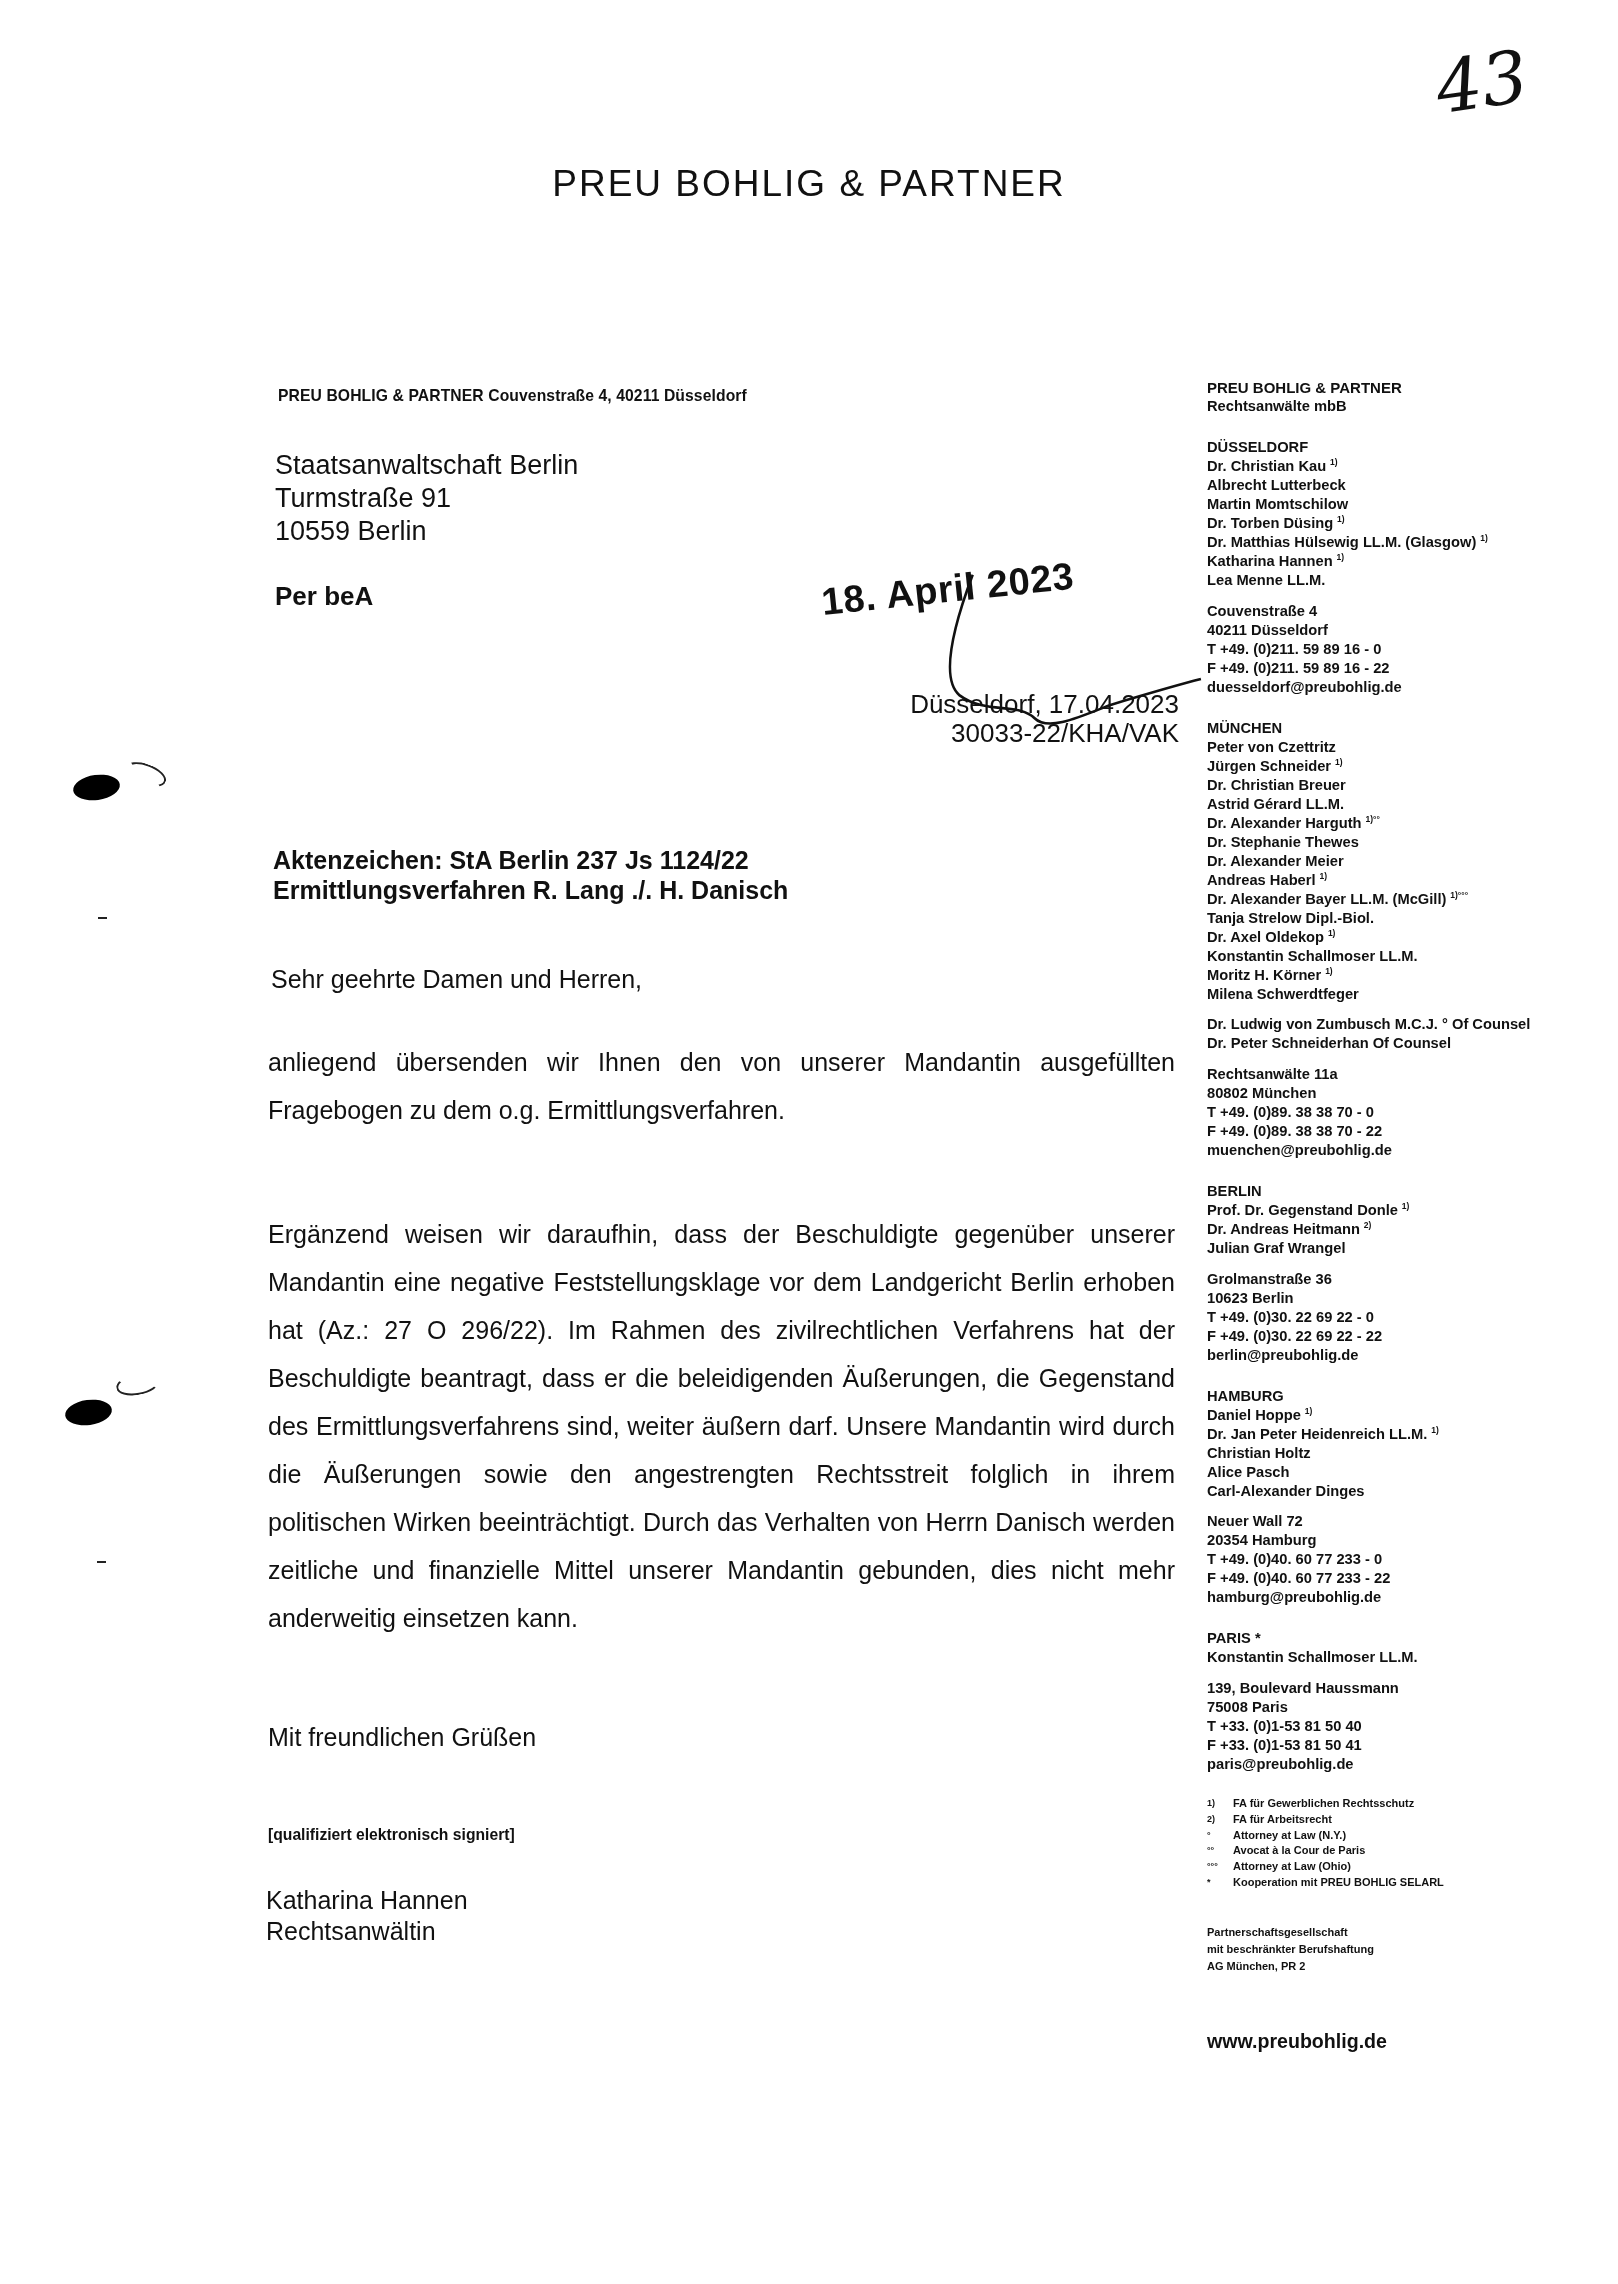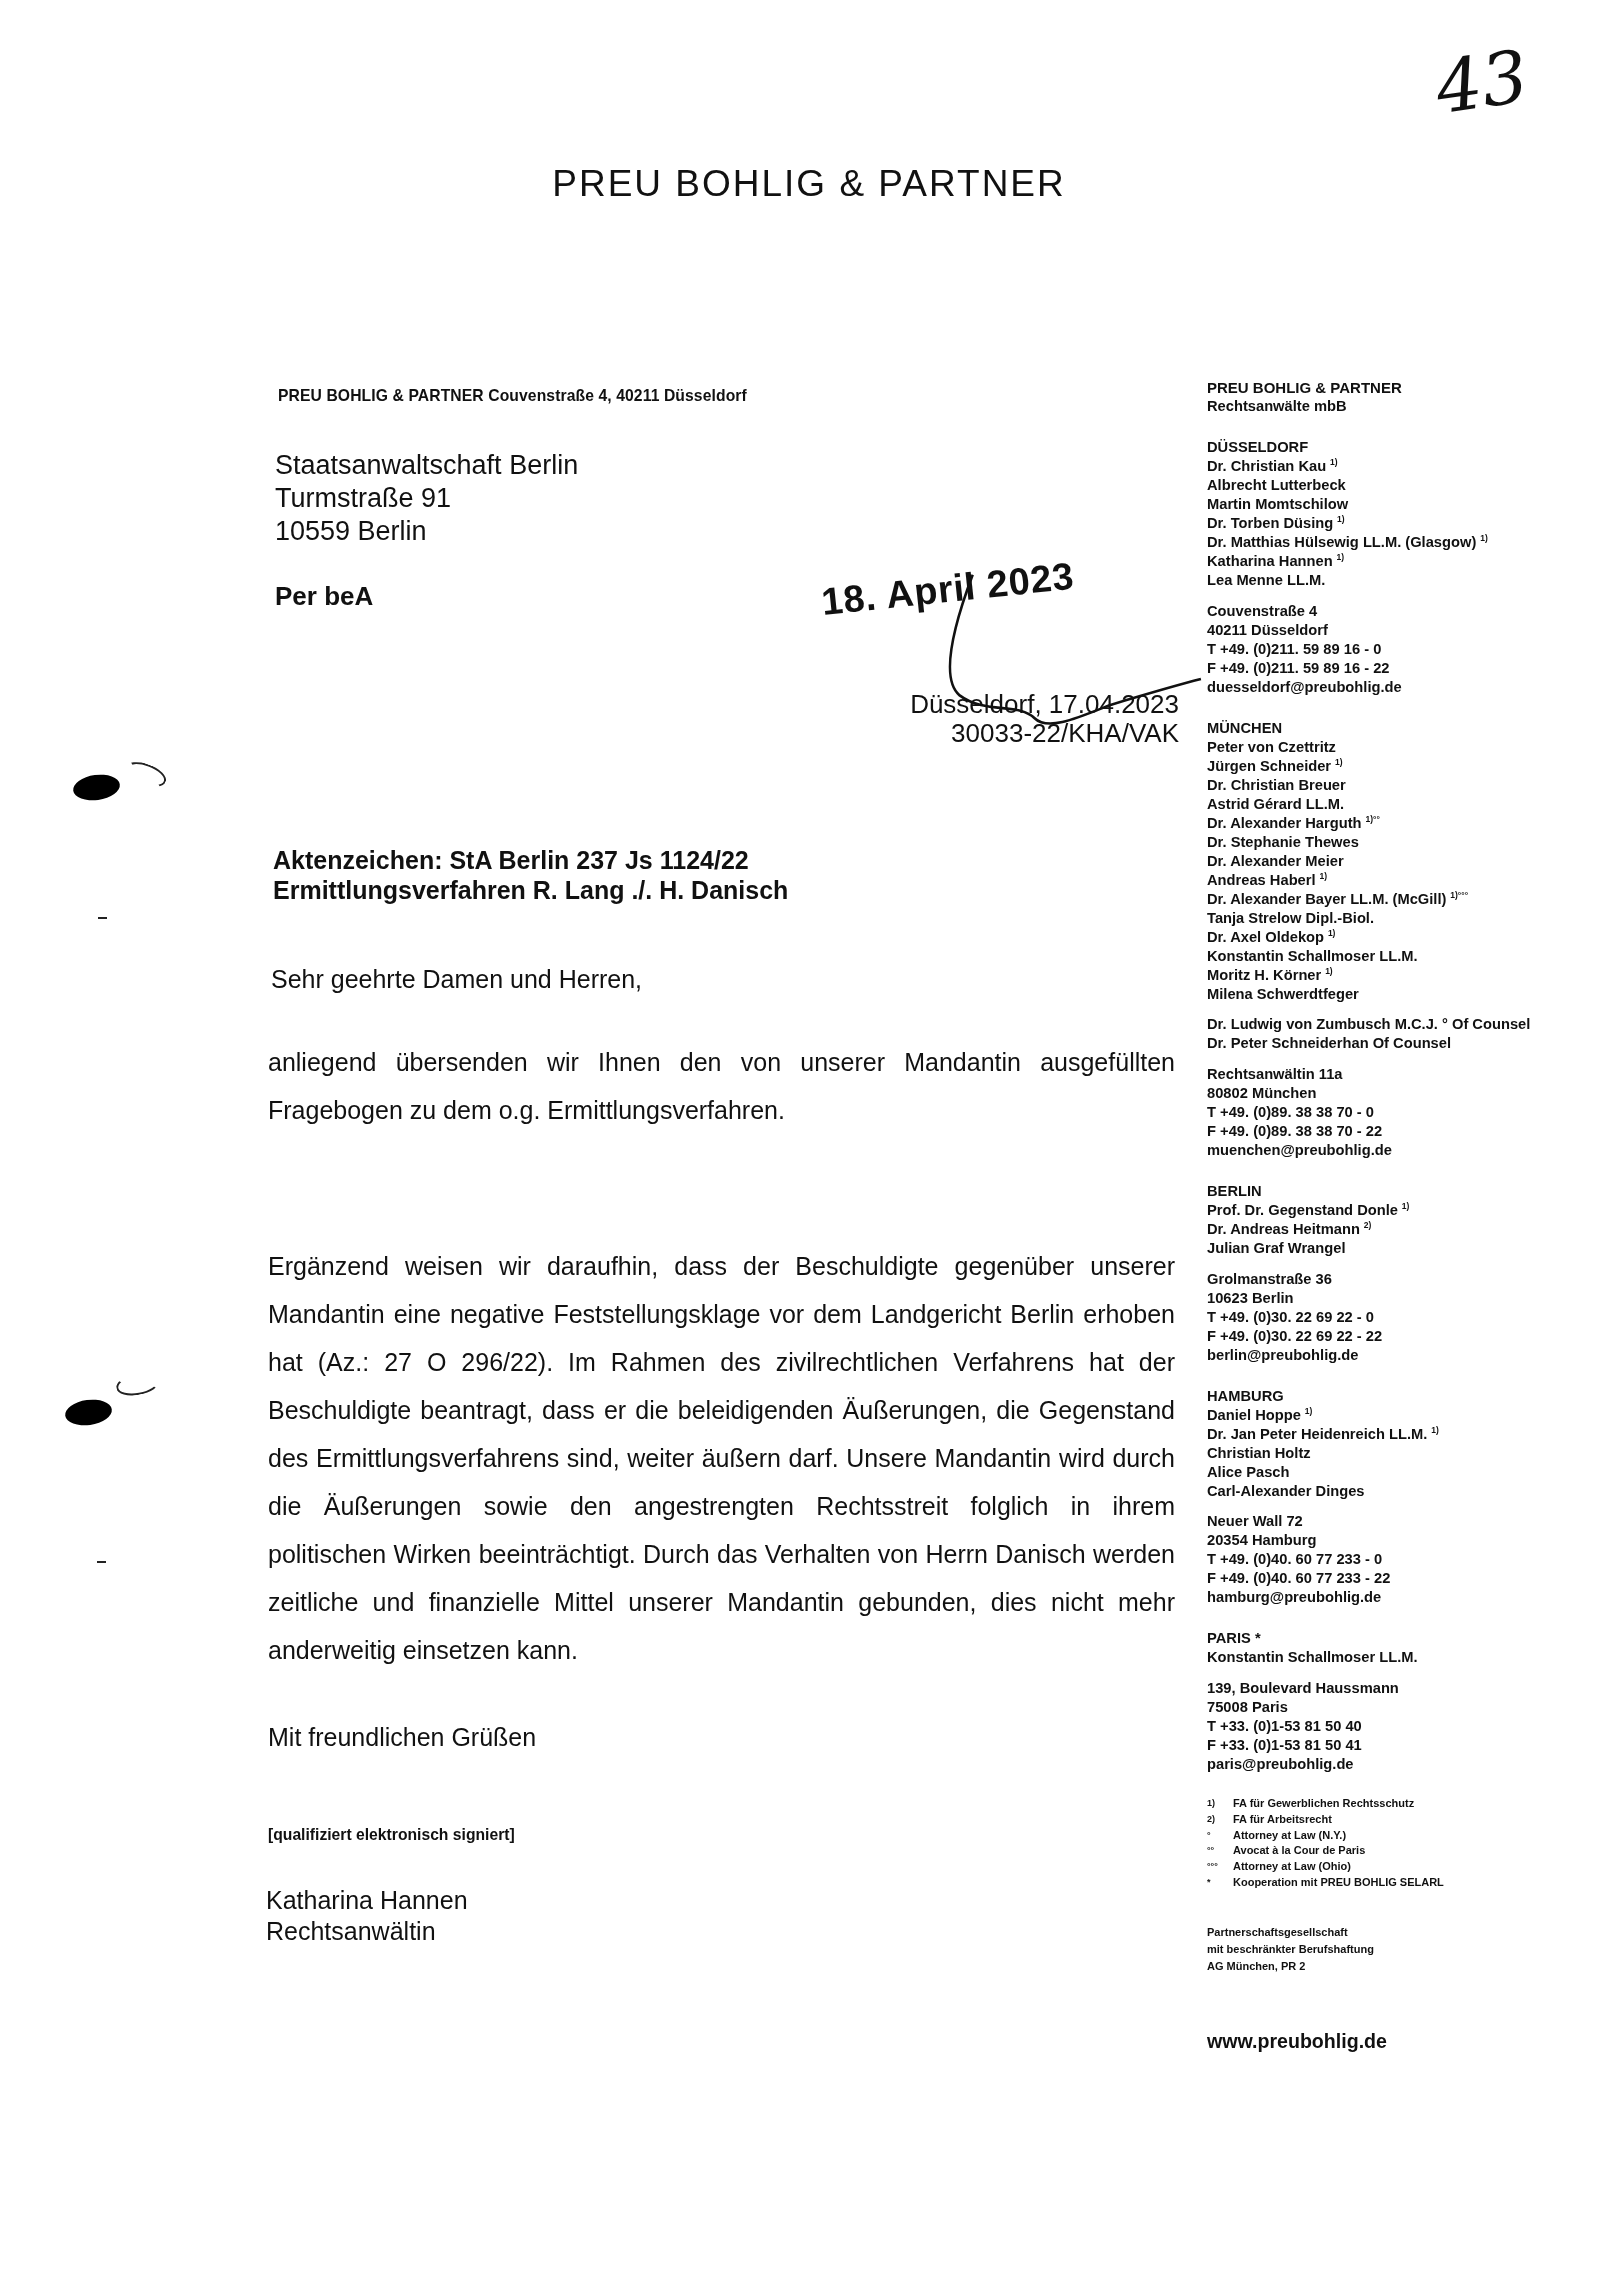--- a/index.html
+++ b/index.html
@@ -34,21 +34,21 @@
   }
   .date-old { position: relative; margin-top: 16px; }
   .subject {
     left: 273px; top: 845px; font-size: 25px; font-weight: bold; line-height: 30px;
   }
   .salutation { left: 271px; top: 965px; font-size: 25px; }
   .paragraph {
     left: 268px; width: 907px; font-size: 25px; line-height: 48px; text-align: justify;
   }
   .p1 { top: 1038px; }
-  .p2 { top: 1242px; }
+  .p2 { top: 1210px; }
   .closing { left: 268px; top: 1723px; font-size: 25px; }
   .signed-note { left: 268px; top: 1826px; font-size: 15.7px; font-weight: bold; }
   .signer { left: 266px; top: 1885px; font-size: 25px; line-height: 31px; }
 
   .sidebar {
     left: 1207px; top: 378px; width: 405px; font-size: 14.7px; line-height: 19px; font-weight: bold;
   }
   .sidebar .block { margin-bottom: 11.7px; }
   .sidebar .block.gap { margin-bottom: 22px; }
   .sidebar .heading { font-weight: bold; }
@@ -154,21 +154,21 @@
         <div><span>Dr. Axel Oldekop</span><sup>1)</sup></div>
         <div><span>Konstantin Schallmoser  LL.M.</span></div>
         <div><span>Moritz H. Körner</span><sup>1)</sup></div>
         <div><span>Milena Schwerdtfeger</span></div>
       </div>
       <div class="block">
         <div>Dr. Ludwig von Zumbusch M.C.J. ° Of Counsel</div>
         <div>Dr. Peter Schneiderhan Of Counsel</div>
       </div>
       <div class="block gap">
-        <div>Rechtsanwältin 11a</div>
+        <div>Rechtsanwälte 11a</div>
         <div>80802 München</div>
         <div>T +49. (0)89. 38 38 70 - 0</div>
         <div>F +49. (0)89. 38 38 70 - 22</div>
         <div>muenchen@preubohlig.de</div>
       </div>
       <div class="block">
         <div class="heading">BERLIN</div>
         <div><span>Prof. Dr. Gegenstand Donle</span><sup>1)</sup></div>
         <div><span>Dr. Andreas Heitmann</span><sup>2)</sup></div>
         <div><span>Julian Graf Wrangel</span></div>

